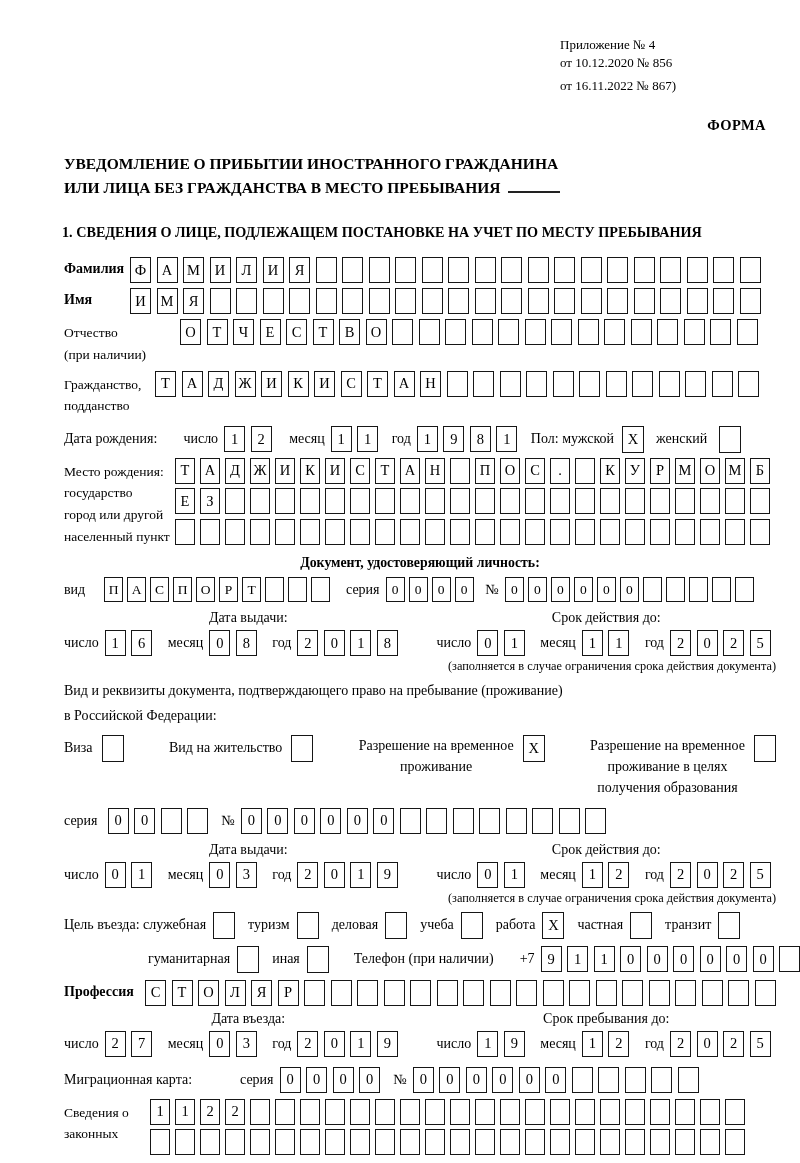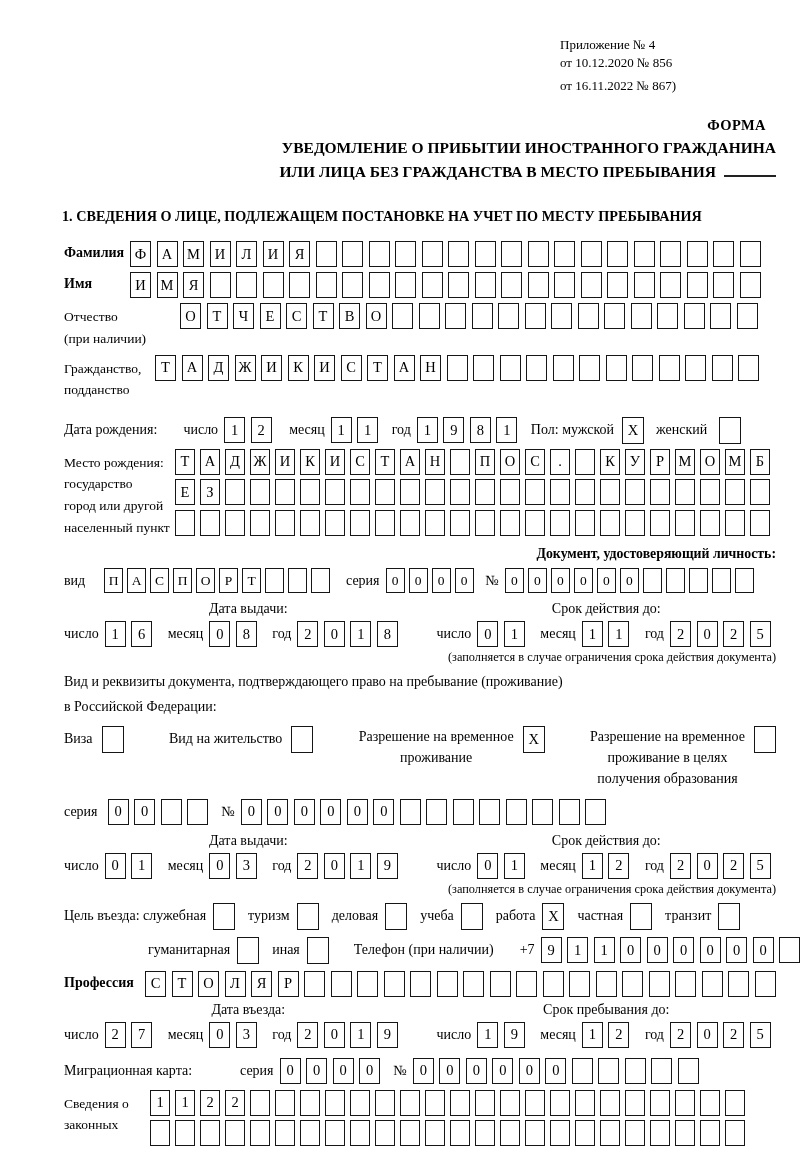--- a/index.html
+++ b/index.html
@@ -8,21 +8,21 @@
     width:800px; height:1163px; overflow:hidden;
     background:#ffffff; color:#000;
     font-family:"Liberation Serif","DejaVu Serif",serif;
   }
   .page { padding:36px 24px 0 64px; }
 
   .hdr { margin-left:496px; font-size:13px; line-height:1.42; }
   .hdr .grp2 { margin-top:4px; }
   .forma { text-align:right; font-weight:bold; font-size:14.5px; margin:22px 10px 0 0; letter-spacing:.4px; }
 
-  .title { text-align:right; font-weight:bold; font-size:15.5px; line-height:1.55; margin-top:2px; }
+  .title { text-align:left; font-weight:bold; font-size:15.5px; line-height:1.55; margin-top:18px; }
   .blank { display:inline-block; width:52px; border-bottom:2px solid #222; height:14px; margin-left:8px; }
 
   .sect { font-weight:bold; font-size:14.2px; margin:24px 0 16px -2px; }
 
   .frow { display:flex; align-items:flex-start; margin-bottom:5px; white-space:nowrap; }
   .lbl { font-size:14px; padding-top:4px; flex:none;font-weight:bold; }
   .w66{width:66px} .w116{width:116px} .w91{width:91px} .w111{width:111px} .w86{width:86px} .w81{width:81px}
   .lblcol { font-size:13.5px; line-height:1.6; padding-top:3px; flex:none; }
 
   .cells { display:flex; flex:none; }
@@ -37,21 +37,21 @@
 
   .cb {
     width:22px; height:27px; border:1.9px solid #161616; display:inline-flex;
     align-items:center; justify-content:center; font-size:14.5px; flex:none;
   }
 
   .inl { font-size:14px; }
   .gap26 { margin-left:26px; } .gap12 { margin-left:12px; } .gap8 { margin-left:8px; }
   .mr6 { margin-right:6px; } .mr10 { margin-right:10px; }
 
-  .dochead { text-align:right; font-weight:bold; font-size:13.8px; margin:6px 0 6px 0; }
+  .dochead { text-align:center; font-weight:bold; font-size:13.8px; margin:6px 0 6px 0; }
 
   .drow { display:flex; margin-top:8px; }
   .dhalf { width:372px; }
   .dhalf.r { width:340px; margin-left:4px; }
   .dhead { text-align:center; font-size:14px; margin-bottom:4px; }
   .dline { display:flex; align-items:center; }
   .dline .t { font-size:14px; margin-right:6px; }
   .dline .t.ml { margin-left:10px; }
   .dnote { text-align:right; font-size:12.3px; margin-top:3px; margin-bottom:4px; }
 
@@ -209,21 +209,21 @@
         <span class="cell"></span>
         <span class="cell"></span>
         <span class="cell"></span>
         <span class="cell"></span>
         <span class="cell"></span>
         <span class="cell"></span>
         <span class="cell"></span>
       </div>
   </div>
 
-  <div class="frow" style="align-items:center; margin-top:16px;">
+  <div class="frow" style="align-items:center; margin-top:9px;">
     <span class="inl">Дата рождения:</span>
     <span class="inl gap26 mr6">число</span>
     <div class="cells">
         <span class="cell">1</span>
         <span class="cell">2</span>
       </div>
     <span class="inl gap12 mr6">месяц</span>
     <div class="cells">
         <span class="cell">1</span>
         <span class="cell">1</span>

